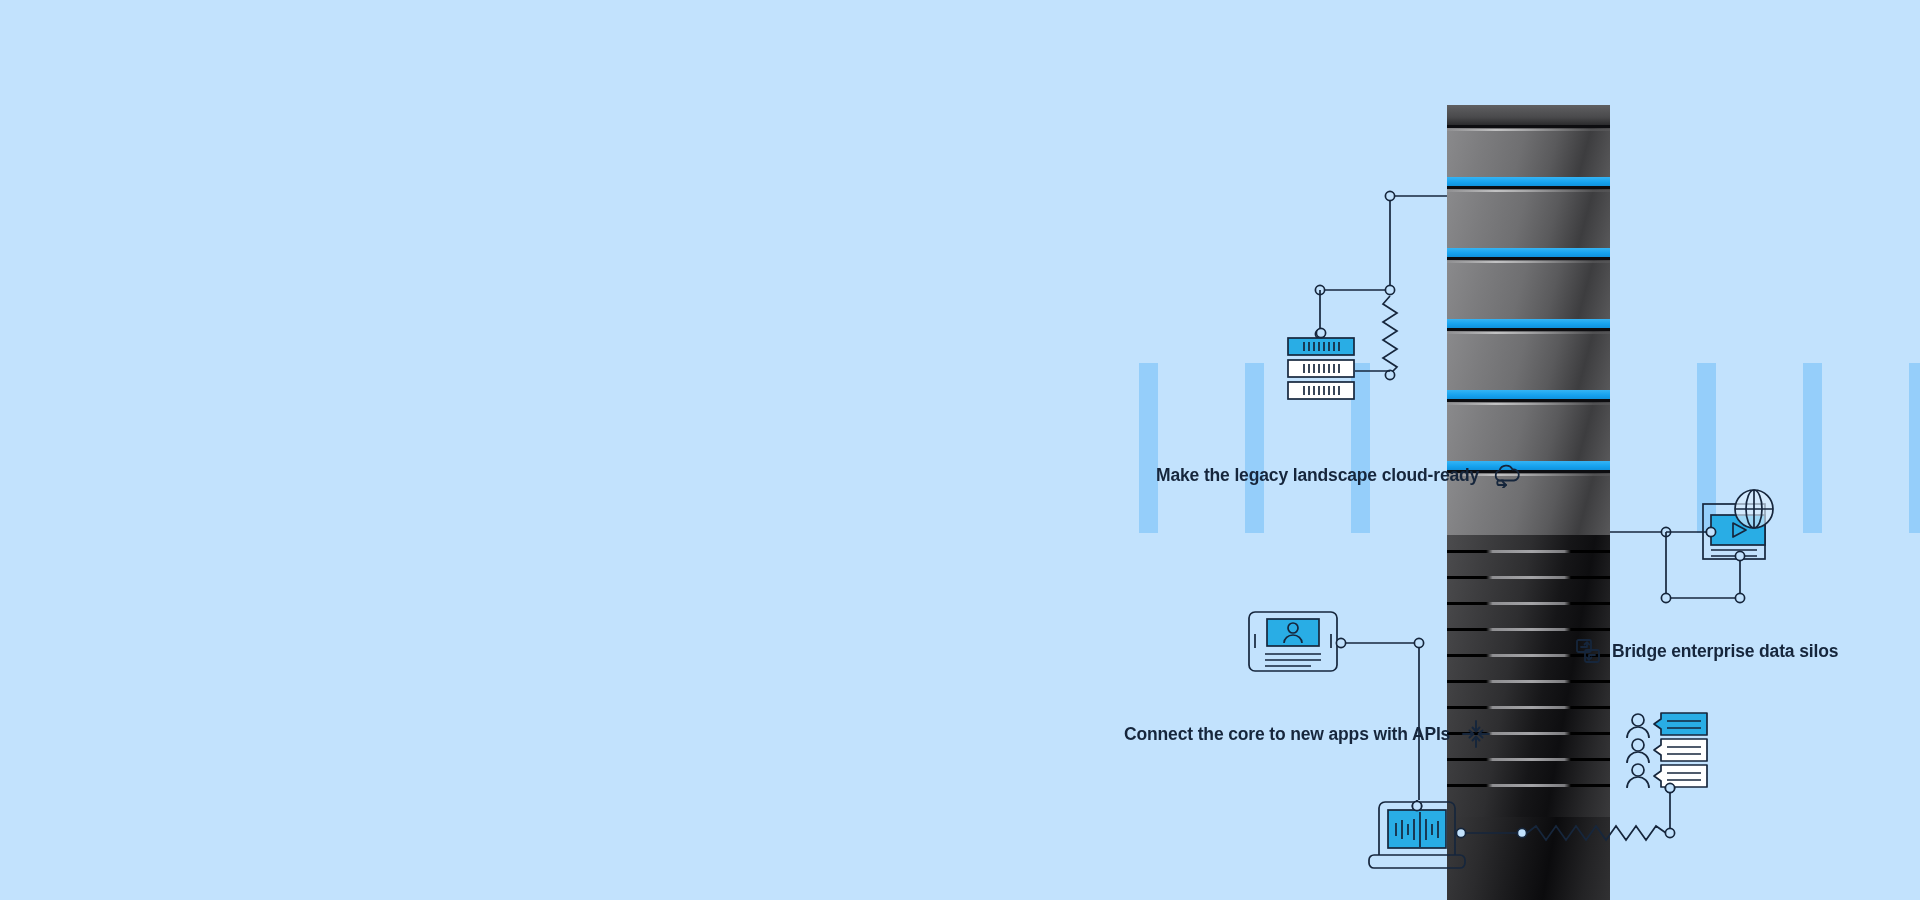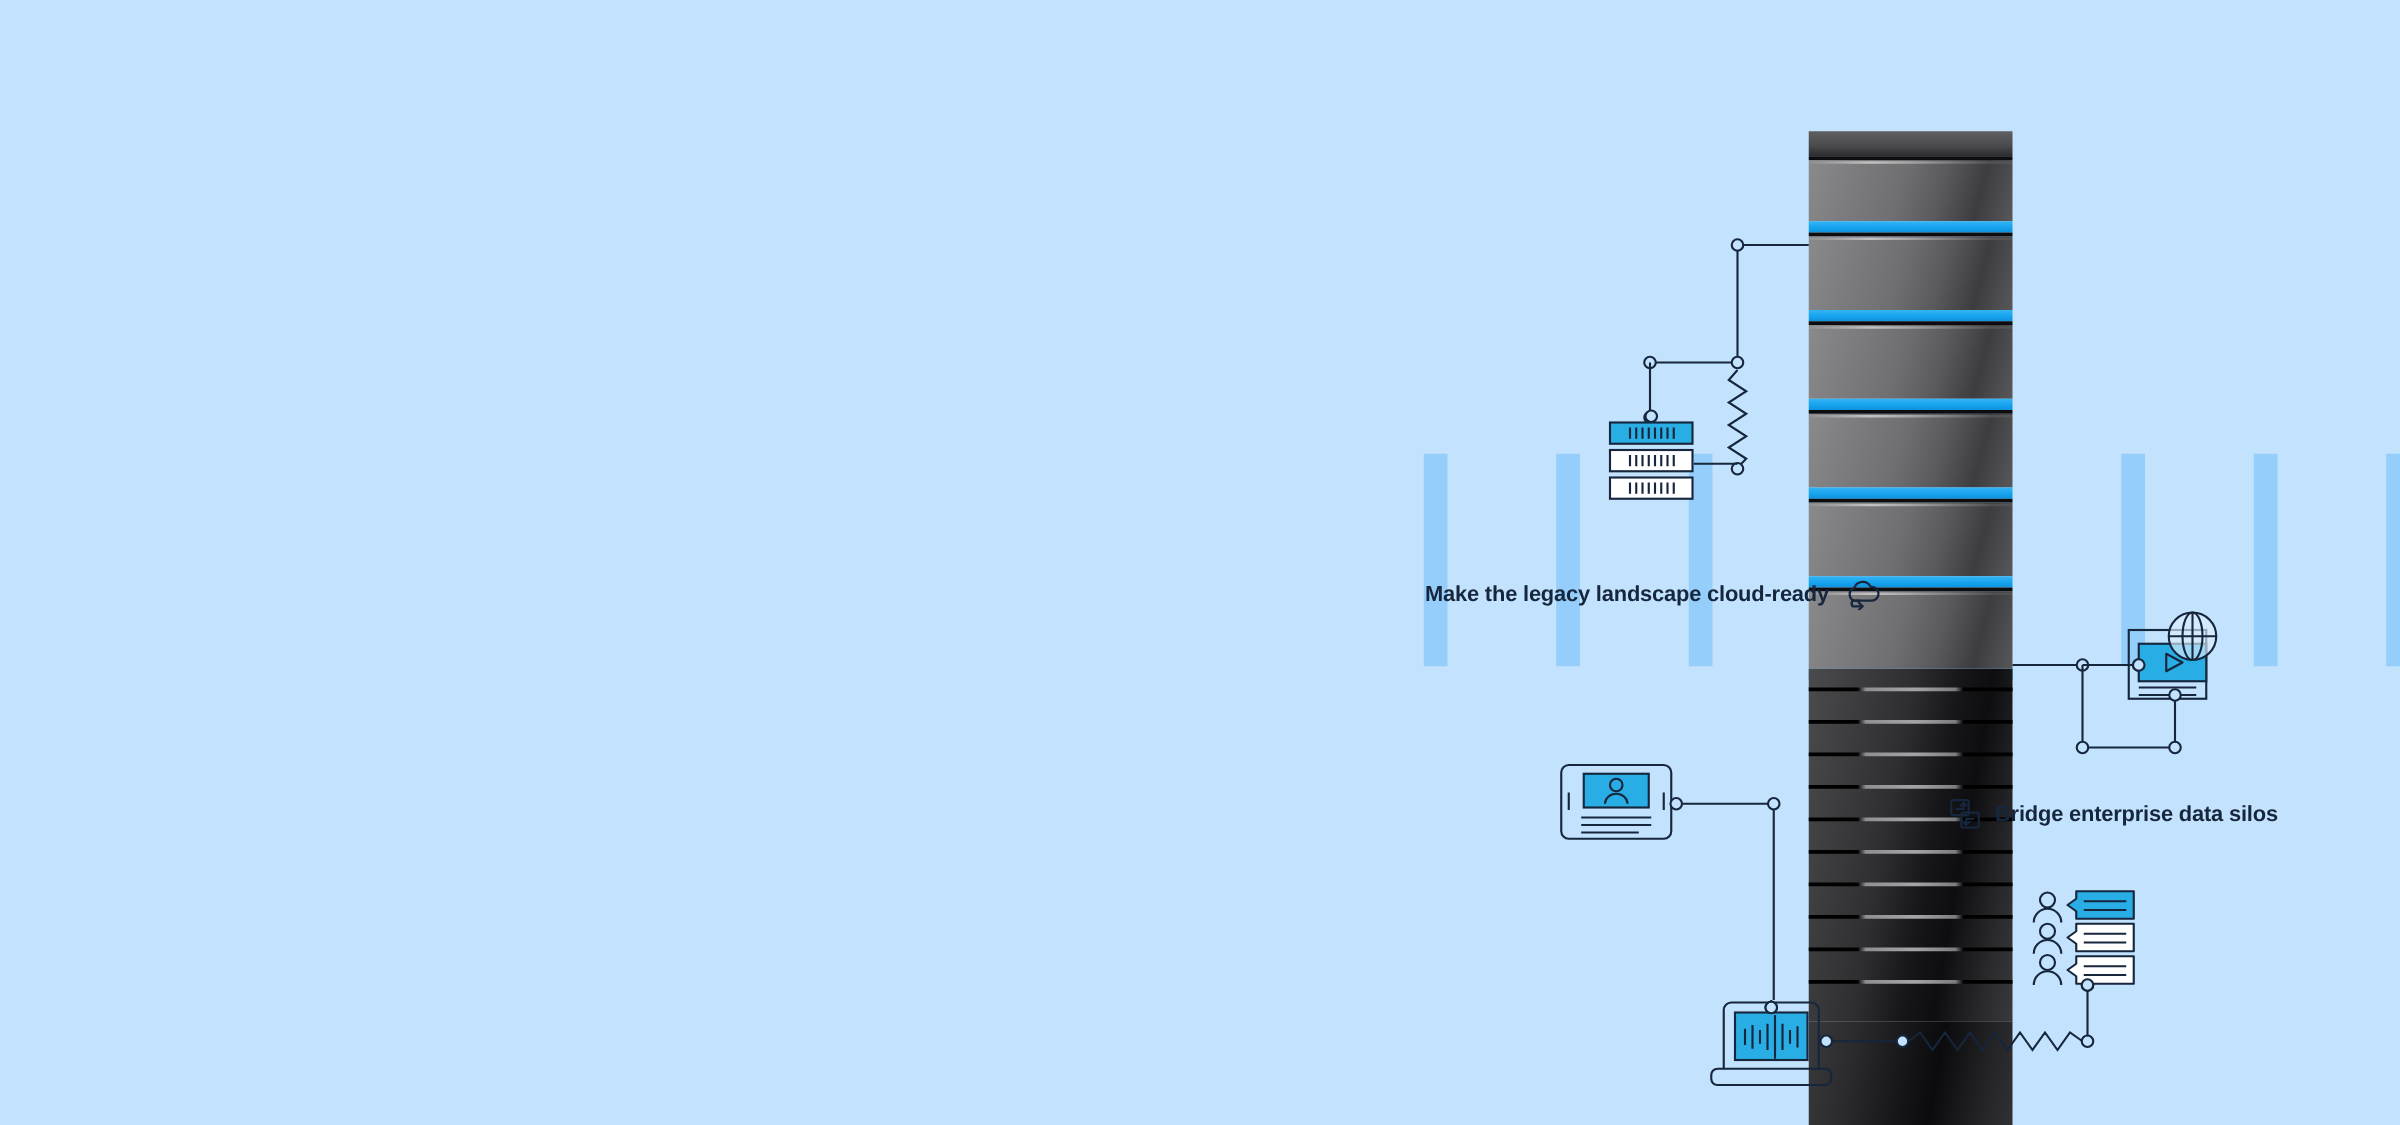--- a/index.html
+++ b/index.html
@@ -58,20 +58,21 @@
   #wires { position:absolute; left:0; top:0; width:1920px; height:900px; }
   
   .label {
     position:absolute;
     display:flex; align-items:center; gap:12px;
     color:#16263c;
     font-size:17.5px;
     font-weight:700;
     letter-spacing:-0.15px;
     white-space:nowrap;
+    margin-left:16px;
   }
   .label .glyph { display:flex; align-items:center; }
 </style>
 </head>
 <body>
 
 <div id="stage" style="background: rgb(194, 226, 253);">
 
   <div id="bars">
       <div class="vbar" style="left: 1139px; top: 363px; width: 19px; height: 170px; background: rgb(149, 206, 250);"></div>
@@ -289,14 +290,29 @@
         <rect x="9" y="11" width="14" height="12" rx="1.5"></rect>
         <path d="M5,8 L11,8 L11,4"></path>
         <path d="M8.5,5.5 L11,3.2 L13.2,5.5"></path>
         <path d="M19,16 L13,16 L13,20"></path>
         <path d="M15.5,18.5 L13,20.8 L10.8,18.5"></path>
       </svg>
     </span>
     <span>Bridge enterprise data silos</span>
   </div>
 
+  <div class="label" style="left:1108px; top:720px;">
+    <span>Connect the core to new apps with APIs</span>
+    <span class="glyph">
+      <svg width="28" height="28" viewBox="0 0 28 28" fill="none" stroke="#16263c" stroke-width="1.9" stroke-linecap="round" stroke-linejoin="round">
+        <path d="M1,14 L11,14"></path>
+          <path d="M7.5,10.5 L11.5,14 L7.5,17.5"></path>
+        <path d="M27,14 L17,14"></path>
+          <path d="M20.5,10.5 L16.5,14 L20.5,17.5"></path>
+        <path d="M14,1 L14,11"></path>
+          <path d="M10.5,7.5 L14,11.5 L17.5,7.5"></path>
+        <path d="M14,27 L14,17"></path>
+          <path d="M10.5,20.5 L14,16.5 L17.5,20.5"></path>
+      </svg>
+    </span>
+  </div>
 
 </div>
 
 </body></html>

